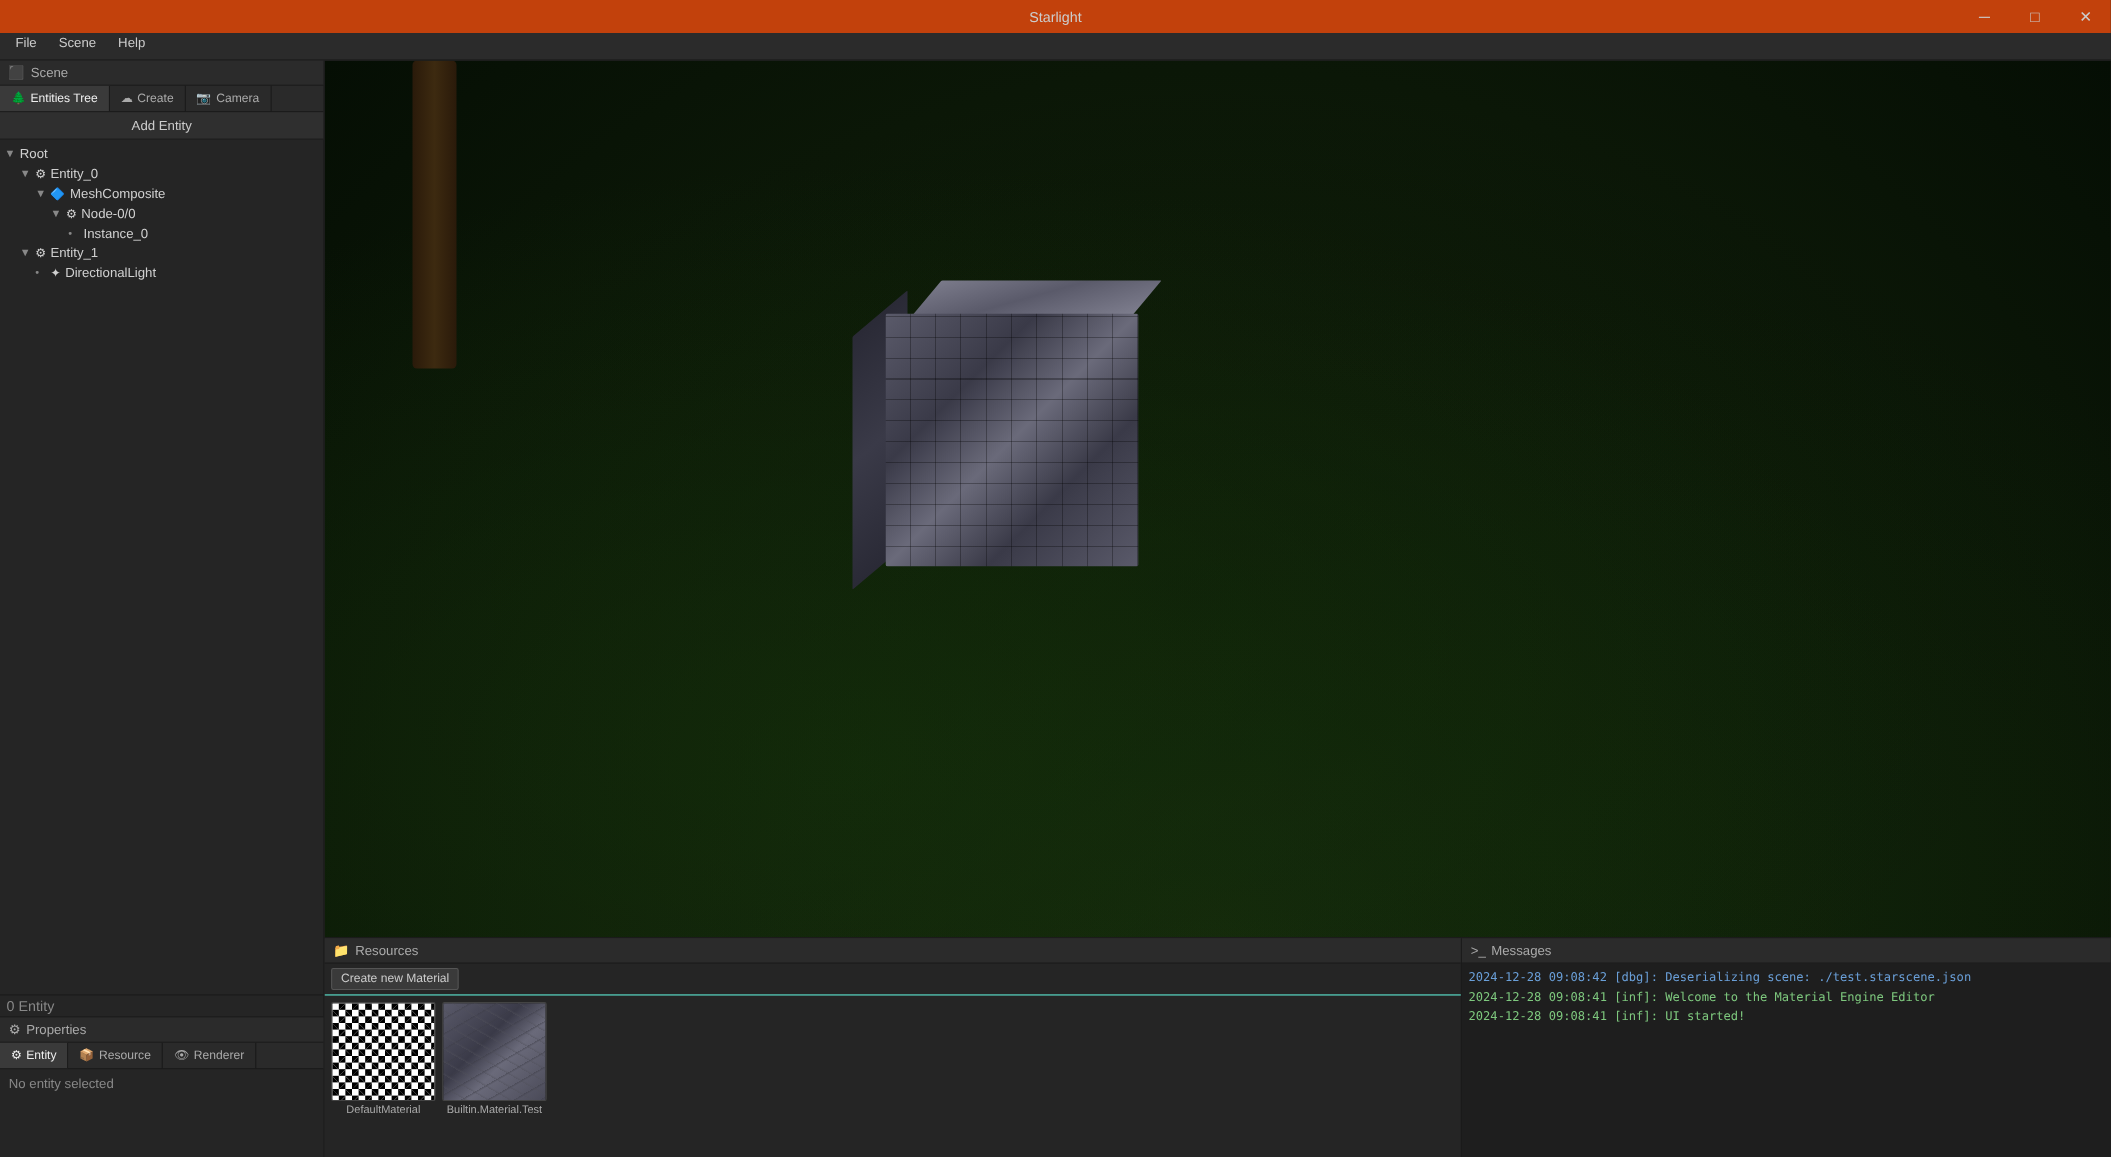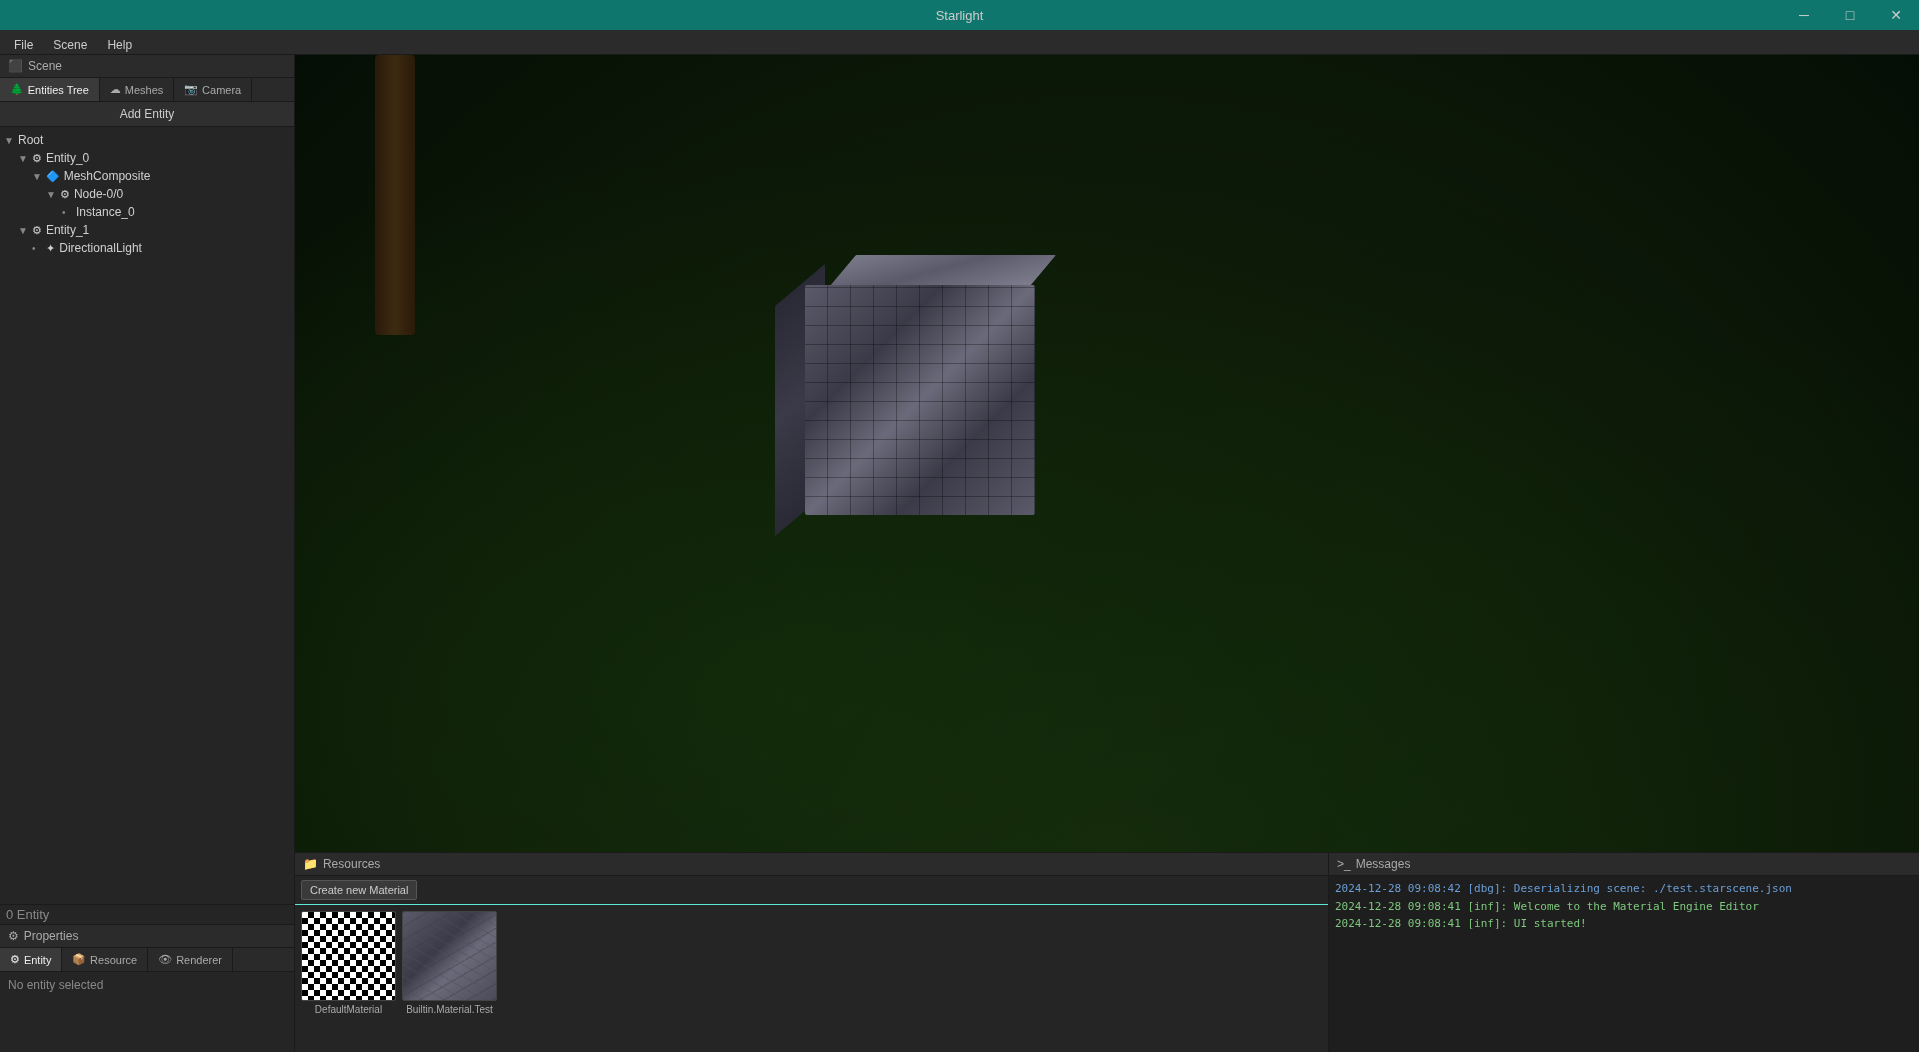--- a/index.html
+++ b/index.html
@@ -11,21 +11,21 @@
       font-size: 12px;
       color: #d0d0d0;
       overflow: hidden;
       display: flex;
       flex-direction: column;
     }
 
     
     #title-bar {
       height: 30px;
-      background: #0f766e;
+      background: #c2410c;
       display: flex;
       align-items: center;
       justify-content: center;
       color: #cccccc;
       font-size: 13px;
       position: relative;
       flex-shrink: 0;
     }
     #title-bar-controls {
       position: absolute;
@@ -44,21 +44,21 @@
       color: #cccccc;
       cursor: pointer;
       font-size: 14px;
     }
 
     
     #menu-bar {
       height: 25px;
       background: #2b2b2b;
       display: flex;
-      align-items: flex-end;
+      align-items: flex-start;
       padding: 0 4px;
       border-bottom: 1px solid #1a1a1a;
       flex-shrink: 0;
     }
     .menu-item {
       padding: 2px 10px;
       cursor: pointer;
       color: #cccccc;
       font-size: 12px;
     }
@@ -453,21 +453,21 @@
       <span>Scene</span>
     </div>
 
     <div id="tab-row">
       <div class="panel-tab active">
         <span>🌲</span>
         <span>Entities Tree</span>
       </div>
       <div class="panel-tab">
         <span>☁</span>
-        <span>Meshes</span>
+        <span>Create</span>
       </div>
       <div class="panel-tab">
         <span>📷</span>
         <span>Camera</span>
       </div>
     </div>
 
     <div id="add-entity-btn">Add Entity</div>
 
     <div id="entity-tree">

